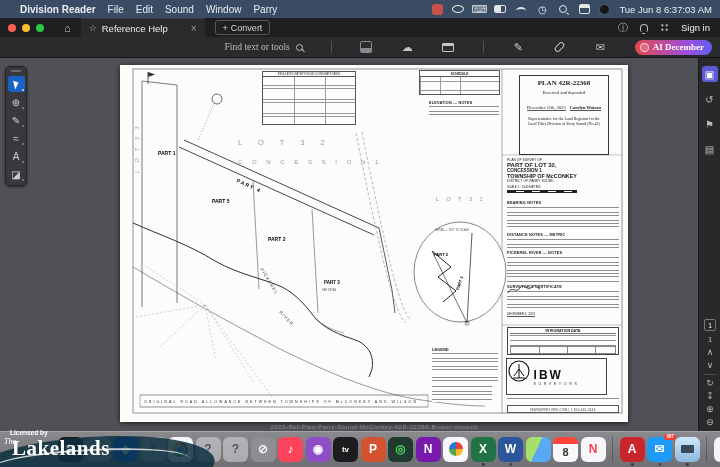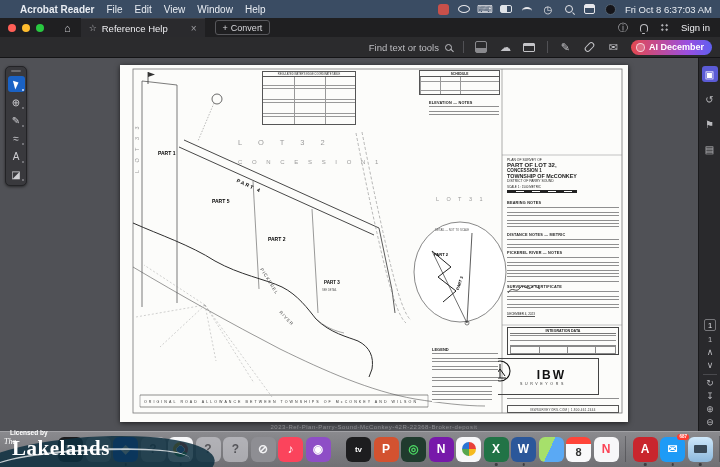--- a/index.html
+++ b/index.html
@@ -40,21 +40,21 @@
   .tb-right .info{font-size:10px;color:#bdbdc1;}
   .bell{width:8px;height:8px;border:1.2px solid #bdbdc1;border-radius:50% 50% 2px 2px;border-bottom:none;position:relative;}
   .bell::after{content:"";position:absolute;left:1.5px;bottom:-2.5px;width:3px;height:1.5px;background:#bdbdc1;border-radius:2px;}
   .appgrid{width:9px;height:9px;background:
     radial-gradient(circle,#bdbdc1 1px,transparent 1.1px) 0 0/4.5px 4.5px;}
   .signin{color:#f0f0f3;}
   
   .toolbar{position:absolute;left:0;top:37px;width:720px;height:21px;background:#2b2b2d;border-bottom:1px solid #141416;
     display:flex;align-items:center;color:#d4d4d8;font-size:9.5px;z-index:30;}
   .tool-nav{display:flex;gap:20px;margin-left:10px;}
-  .tool-right{margin-left:auto;display:flex;align-items:center;gap:11px;margin-right:8px;}
+  .tool-right{margin-left:auto;display:flex;align-items:center;gap:28px;margin-right:8px;font-family:Liberation Serif, serif;}
   .find{display:flex;align-items:center;gap:6px;color:#bdbdc1;}
   .mag{width:7px;height:7px;border:1.3px solid #bdbdc1;border-radius:50%;position:relative;}
   .mag::after{content:"";position:absolute;right:-3px;bottom:-2px;width:4px;height:1.3px;background:#bdbdc1;transform:rotate(45deg);}
   .vdiv{width:1px;height:12px;background:#515155;}
   .tic{display:flex;align-items:center;justify-content:center;width:13px;height:13px;color:#c3c3c7;font-size:11px;}
   .tic.save-icon::before{content:"";width:10px;height:10px;border:1px solid #8a8a8e;border-radius:2px;background:linear-gradient(to bottom,transparent 0 55%,#8a8a8e 55%);}
   .tic.print-icon::before{content:"";width:10px;height:7px;border:1px solid #c3c3c7;border-radius:1px;background:linear-gradient(to bottom,#c3c3c7 0 2px,transparent 2px);}
   .tic.link-icon::before{content:"";width:9px;height:4px;border:1.2px solid #c3c3c7;border-radius:3px;transform:rotate(-45deg);}
   .ai-pill{display:flex;align-items:center;gap:4px;height:15px;border-radius:8px;padding:0 8px 0 5px;
     background:linear-gradient(90deg,#e4484f,#9a4fe0 70%,#5f5ff0);color:#fff;font-size:9px;font-weight:bold;}
@@ -124,35 +124,35 @@
   .wm-the{position:absolute;left:4px;top:10px;font-size:8px;color:#fff;font-family:"Liberation Serif",serif;font-style:italic;}
   .wm-brand{position:absolute;left:1px;top:9px;font-size:21px;font-weight:bold;color:#fff;font-family:"Liberation Serif",serif;letter-spacing:.5px;}
 </style>
 </head>
 <body>
 
 <div class="screen">
 
   <div class="menubar">
     <span class="apple"></span>
-    <span class="appname">Acrobat Reader</span>
-    <span id="menus"><span class="menu-item">File</span><span class="menu-item">Edit</span><span class="menu-item">View</span><span class="menu-item">Window</span><span class="menu-item">Help</span></span>
+    <span class="appname">Division Reader</span>
+    <span id="menus"><span class="menu-item">File</span><span class="menu-item">Edit</span><span class="menu-item">Sound</span><span class="menu-item">Window</span><span class="menu-item">Parry</span></span>
     <span class="mb-right">
       <span id="status-icons" style="display:flex;gap:9px;align-items:center;">
           <div class="mi color-app-icon"></div>
           <div class="mi eye-icon"></div>
           <div class="mi keyboard-icon"></div>
           <div class="mi battery-icon"></div>
           <div class="mi wifi-icon"></div>
           <div class="mi clock-icon"></div>
           <div class="mi search-icon"></div>
           <div class="mi control-center-icon"></div>
           <div class="mi siri-icon"></div>
         </span>
-      <span class="clock">Fri Oct 8  6:37:03 AM</span>
+      <span class="clock">Tue Jun 8  6:37:03 AM</span>
     </span>
   </div>
 
   <div class="tabbar">
     <span class="lights">
       <span class="light" style="background:#ff5f57"></span>
       <span class="light" style="background:#febc2e"></span>
       <span class="light" style="background:#28c840"></span>
     </span>
     <span class="home-icon">⌂</span>
@@ -287,20 +287,27 @@
       <div class="blk" style="left:299px;top:5px;width:81px;">
         <div style="border:.6px solid #555;font-size:3.2px;font-weight:bold;text-align:center;padding:.5px;">SCHEDULE</div>
         <div class="gridsched" style="border:.6px solid #555;border-top:none;height:18px;"></div>
       </div>
 
       <div class="blk" style="left:309px;top:36px;width:70px;">
         <div class="h-tiny">ELEVATION — NOTES</div>
         <div class="gk" style="height:13px;margin-top:1px;"></div>
       </div>
 
+      <div class="blk" style="left:399px;top:10px;width:90px;height:80px;border:.8px solid #333;text-align:center;padding:3px 4px;font-family:'Liberation Serif',serif;">
+        <div style="font-size:7px;font-weight:bold;">PLAN 42R-22368</div>
+        <div style="font-size:4.5px;margin-top:3px;">Received and deposited</div>
+        <div style="font-size:4.5px;margin-top:3px;border-bottom:.5px solid #555;display:inline-block;">December 11th, 2023</div>
+        <div style="font-size:4.5px;font-weight:bold;margin-top:3px;border-bottom:.5px solid #555;display:inline-block;">Carolyn Watson</div>
+        <div style="font-size:4px;margin-top:3px;line-height:1.35;">Representative for the Land Registrar for the Land Titles Division of Parry Sound (No.42)</div>
+      </div>
 
       <div class="blk" style="left:387px;top:93px;width:112px;">
         <div style="font-size:3.4px;">PLAN OF SURVEY OF</div>
         <div style="font-size:6px;font-weight:bold;">PART OF LOT 32,</div>
         <div style="font-size:4.6px;font-weight:bold;">CONCESSION 1</div>
         <div style="font-size:5.4px;font-weight:bold;">TOWNSHIP OF McCONKEY</div>
         <div style="font-size:3.4px;">DISTRICT OF PARRY SOUND</div>
         <div style="font-size:3px;margin-top:2px;">SCALE 1 : 1500   METRIC</div>
         <div style="height:2.5px;width:70px;margin-top:1px;background:repeating-linear-gradient(to right,#222 0 8px,#fff 8px 16px);border:.5px solid #222;"></div>
       </div>
@@ -327,21 +334,21 @@
           </svg>
         </div>
       </div>
 
       <div class="blk" style="left:387px;top:262px;width:112px;height:28px;border:.7px solid #444;padding:1px 2px;">
         <div style="font-size:3.6px;font-weight:bold;text-align:center;border-bottom:.5px solid #777;">INTEGRATION DATA</div>
         <div class="gk" style="height:8px;margin-top:1px;"></div>
         <div style="margin-top:1.5px;height:9px;border:.5px solid #888;background:repeating-linear-gradient(to right,#888 0 .5px,transparent .5px 28px),repeating-linear-gradient(to bottom,#888 0 .5px,transparent .5px 4.5px);"></div>
       </div>
 
-      <div class="blk" style="left:367px;top:293px;width:112px;height:37px;border:.7px solid #444;display:flex;align-items:center;justify-content:center;gap:6px;text-align:right;">
+      <div class="blk" style="left:386px;top:293px;width:101px;height:37px;border:.7px solid #444;display:flex;align-items:center;justify-content:center;gap:6px;">
         <svg width="24" height="24" viewBox="-12 -12 24 24">
           <circle r="10" fill="none" stroke="#111" stroke-width="1.1"></circle>
           <path d="M0 -7 V7 M0 -2 L-5 5 M0 -2 L5 5 M-6 7 H6" fill="none" stroke="#111" stroke-width="1"></path>
         </svg>
         <div>
           <div style="font-size:12px;font-weight:bold;letter-spacing:2px;color:#111;">IBW</div>
           <div style="font-size:3.6px;letter-spacing:2.6px;color:#333;">SURVEYORS</div>
         </div>
       </div>
       <div class="blk gk" style="left:387px;top:333px;width:112px;height:5px;"></div>
@@ -384,21 +391,21 @@
         <div class="dk" style="background: rgb(0, 98, 255); color: rgb(255, 255, 255);">◆<span class="dot"></span></div>
         <div class="dk" style="background: rgba(215, 215, 220, 0.55); color: rgb(85, 85, 90);">?</div>
         <div class="dk chrome">
           <span class="dot"></span>
         </div>
         <div class="dk" style="background: rgba(215, 215, 220, 0.55); color: rgb(85, 85, 90);">?</div>
         <div class="dk" style="background: rgba(215, 215, 220, 0.55); color: rgb(85, 85, 90);">?</div>
         <div class="dk" style="background: rgb(142, 142, 147); color: rgb(242, 242, 244);">⊘</div>
         <div class="dk" style="background: rgb(251, 68, 92); color: rgb(255, 255, 255);">♪</div>
         <div class="dk" style="background: rgb(142, 78, 198); color: rgb(255, 255, 255);">◉</div>
-        <div class="dk small" style="background: rgb(29, 29, 31); color: rgb(255, 255, 255); margin-left: 13px;">tv</div>
+        <div class="dk small" style="background: rgb(29, 29, 31); color: rgb(255, 255, 255);">tv</div>
         <div class="dk" style="background: rgb(211, 82, 48); color: rgb(255, 255, 255);">P</div>
         <div class="dk" style="background: rgb(32, 59, 46); color: rgb(76, 217, 100);">◎</div>
         <div class="dk" style="background: rgb(119, 25, 170); color: rgb(255, 255, 255);">N</div>
         <div class="dk office"></div>
         <div class="dk" style="background: rgb(33, 115, 70); color: rgb(255, 255, 255);">X<span class="dot"></span></div>
         <div class="dk" style="background: rgb(43, 87, 154); color: rgb(255, 255, 255);">W<span class="dot"></span></div>
         <div class="dk maps"></div>
         <div class="dk calendar" style="color: rgb(51, 51, 51);">8</div>
         <div class="dk" style="background: rgb(247, 247, 249); color: rgb(251, 66, 85);">N</div>
         <div class="dksep"></div>

